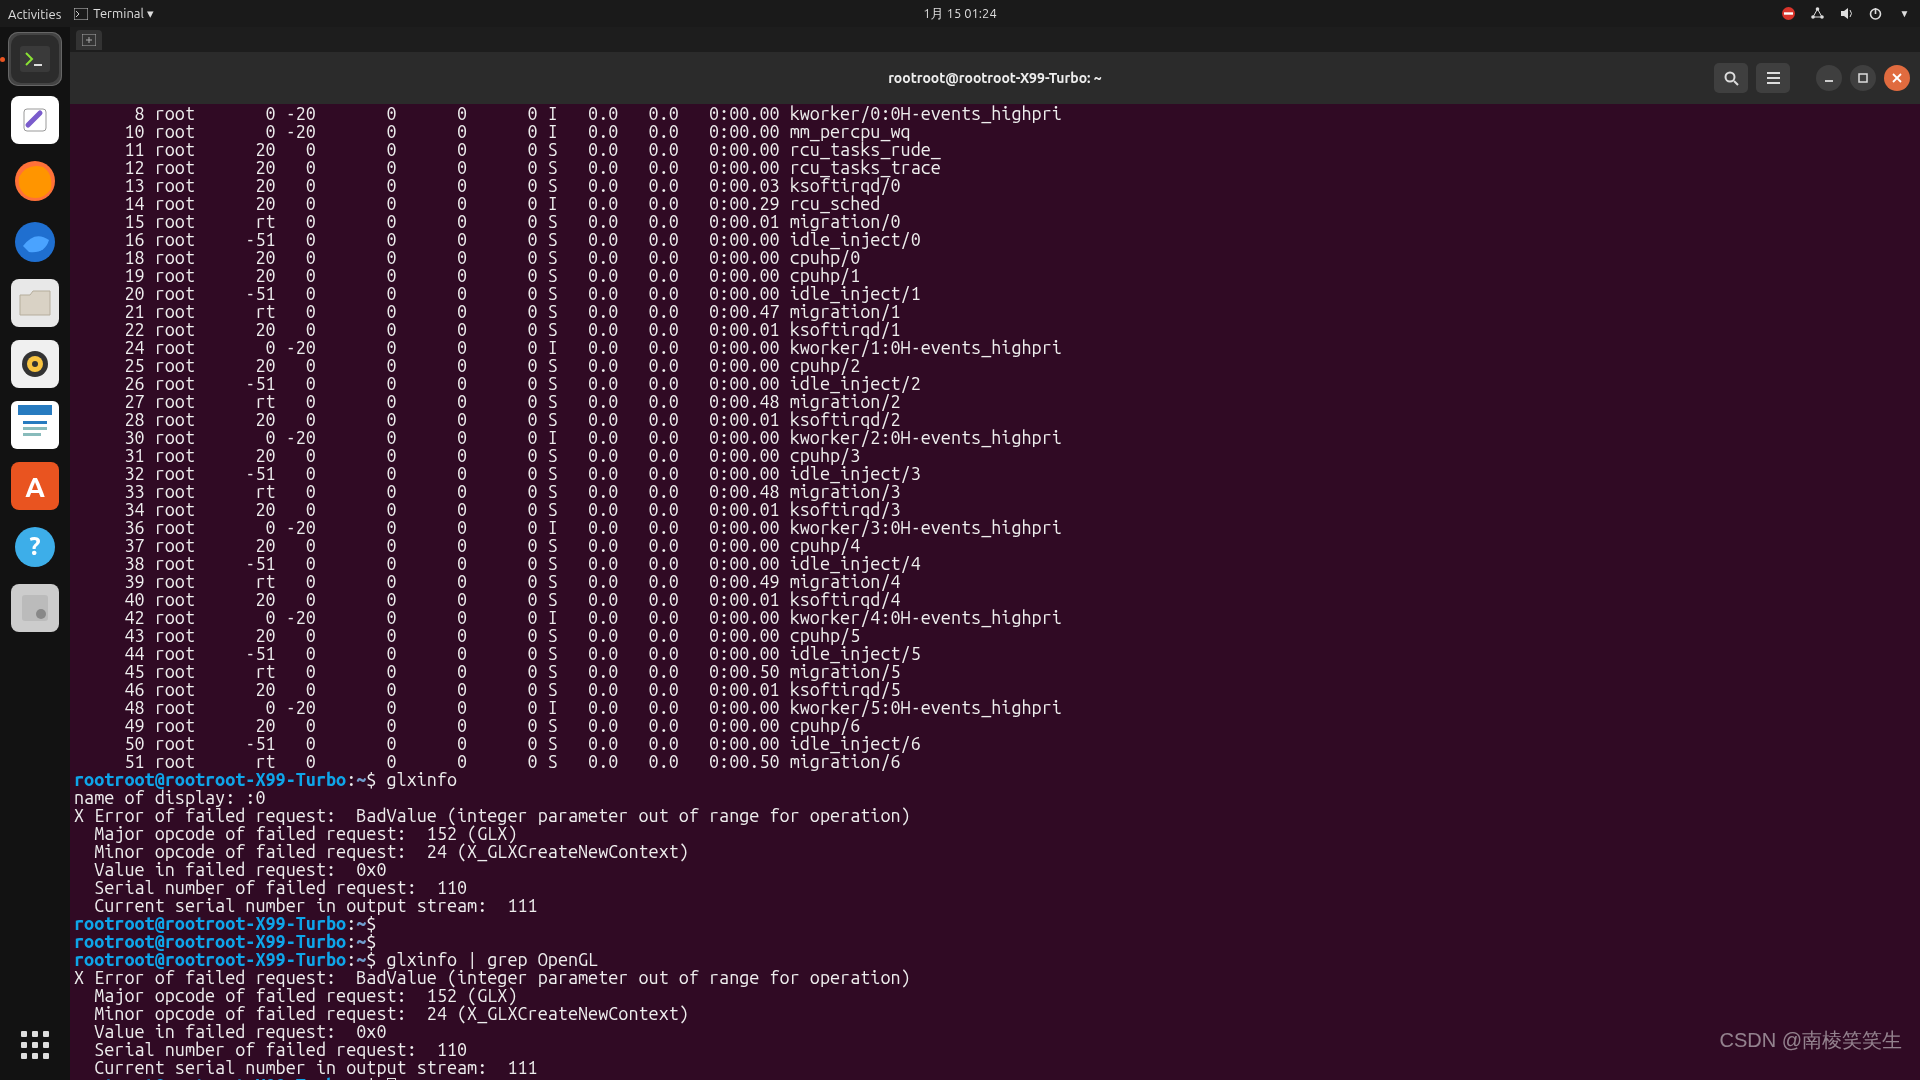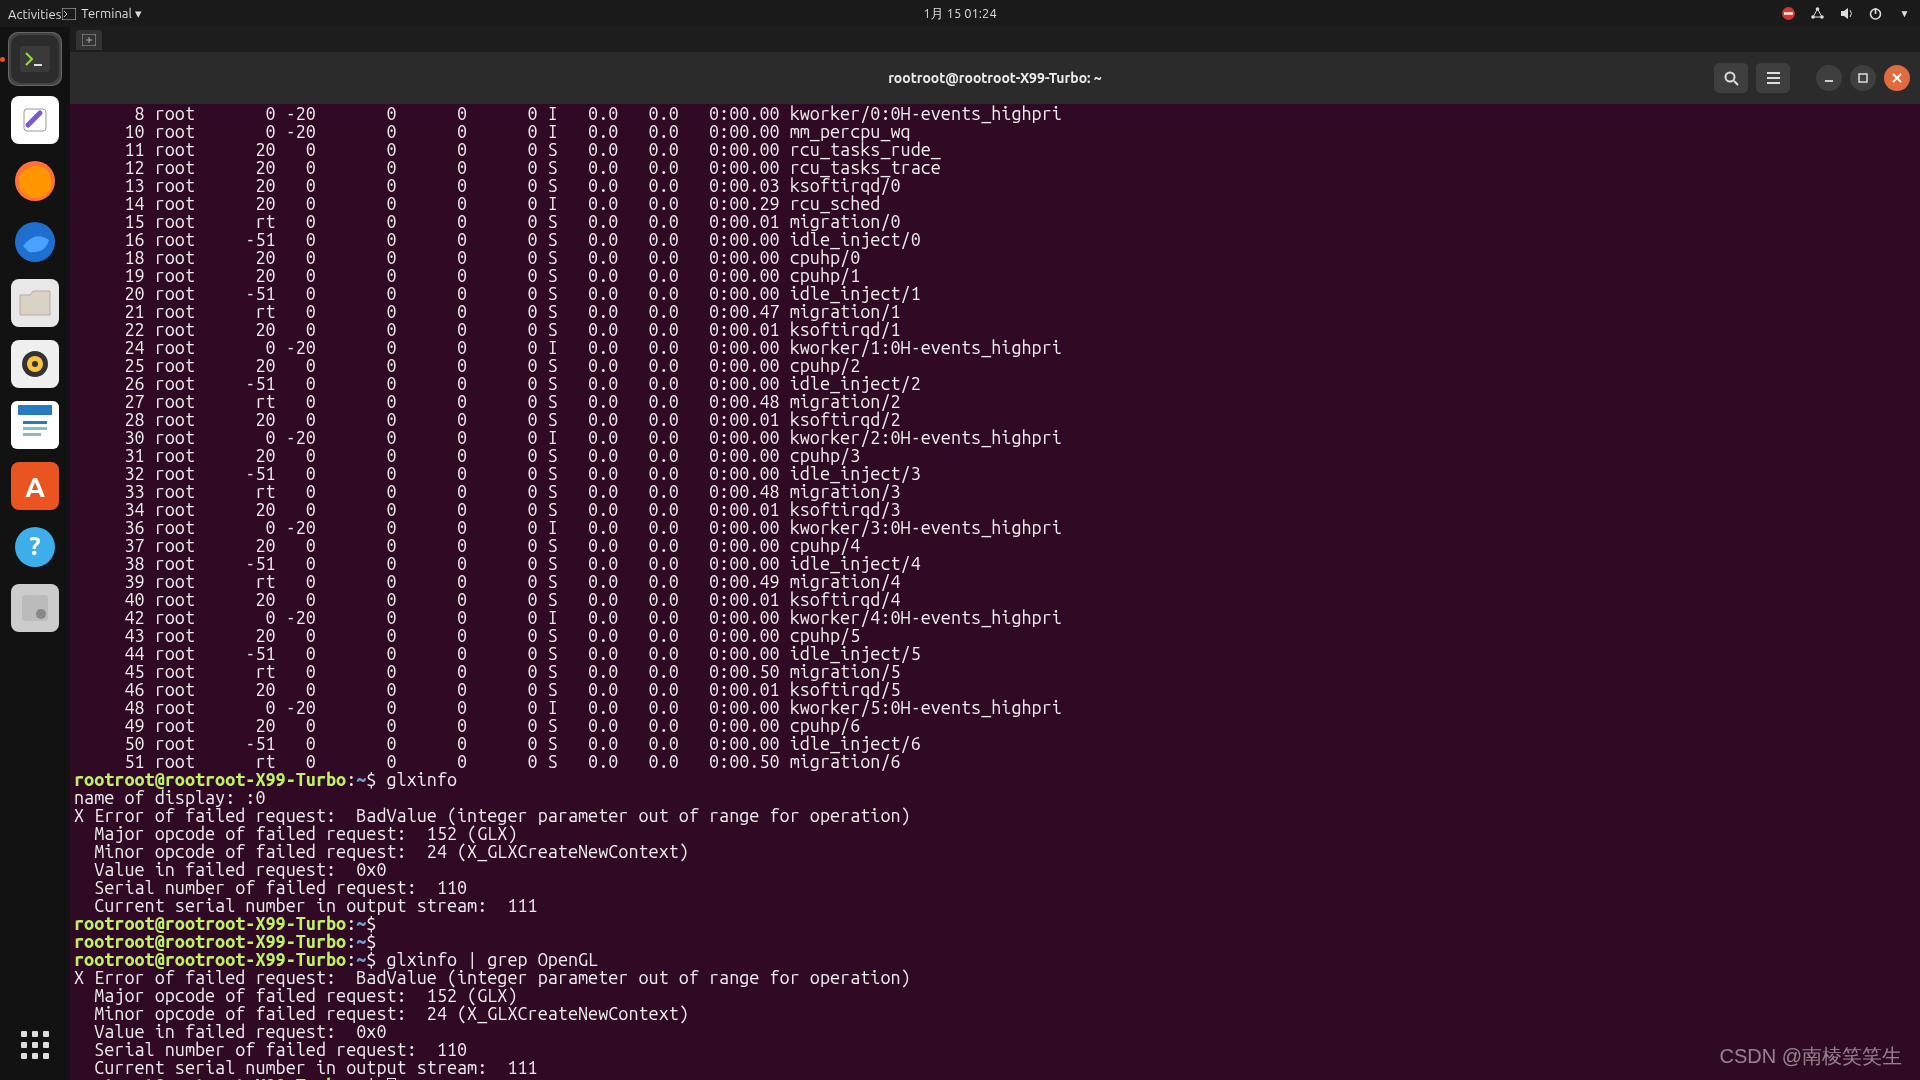--- a/index.html
+++ b/index.html
@@ -1,20 +1,20 @@
 <!DOCTYPE html>
 <html><head>
 <meta charset="utf-8">
 <style>
 * { margin:0; padding:0; box-sizing:border-box; }
 html,body { width:1920px; height:1080px; font-family:"Ubuntu",sans-serif; overflow:hidden; background:#000; }
 body { transform:scale(1); transform-origin:top left; }
 
 .topbar { height:27px; background:#1a1a1a; display:flex; align-items:center; color:#ddd; font-size:13px; padding:0 8px; position:relative; }
-.topbar .left { display:flex; gap:0; align-items:center; }
+.topbar .left { display:flex; gap:12px; align-items:center; }
 .topbar .center { position:absolute; left:50%; transform:translateX(-50%); }
 .topbar .right { margin-left:auto; display:flex; gap:14px; align-items:center; }
 .topbar .app-menu { display:flex; align-items:flex-end; gap:5px; }
 .status-icon { width:15px; height:15px; display:inline-flex; align-items:center; justify-content:center; }
 
 .desktop { display:flex; height:1053px; }
 .dock { width:70px; background:rgba(20,20,20,0.9); display:flex; flex-direction:column; align-items:center; padding-top:5px; gap:7px; }
 .dock .item { width:54px; height:54px; border-radius:10px; display:flex; align-items:center; justify-content:center; position:relative; }
 .dock .item.active { background:#444; box-shadow:inset 0 0 0 1px #666; }
 .dock .item.active::before { content:""; position:absolute; left:-8px; width:5px; height:5px; border-radius:50%; background:#e95420; }
@@ -31,26 +31,26 @@
 
 .titlebar { height:52px; background:#2b2b2b; display:flex; align-items:center; color:#eee; font-size:14px; position:relative; }
 .titlebar .title { position:absolute; left:50%; transform:translateX(-50%); font-weight:600; }
 .titlebar .controls-left { display:flex; align-items:center; padding-left:4px; }
 .titlebar .controls-right { margin-left:auto; display:flex; align-items:center; gap:8px; padding-right:10px; }
 .title-btn { width:34px; height:30px; display:flex; align-items:center; justify-content:center; border-radius:5px; color:#ddd; }
 .title-btn.round { width:26px; height:26px; border-radius:50%; background:#3f3f3f; }
 .title-btn.close { background:#e06b3f; color:#fff; }
 
 .terminal-body { flex:1; background:#300a24; color:#eee; font-family:"Ubuntu Mono","DejaVu Sans Mono",monospace; font-size:18px; line-height:18px; padding:0px 0 0 4px; white-space:pre; overflow:hidden; letter-spacing:0px; }
-.ps1-user { color:#bef264; font-weight:bold; }
+.ps1-user { color:#0ea5e9; font-weight:bold; }
 .ps1-colon { color:#eee; }
 .ps1-path { color:#729fcf; font-weight:bold; }
 .cursor { display:inline-block; width:9px; height:16px; border:1px solid #ddd; transform:translateY(2px); }
 
-.watermark { position:absolute; right:18px; bottom:10px; color:rgba(230,230,230,0.55); font-size:20px; font-family:sans-serif; }
+.watermark { position:absolute; right:18px; bottom:26px; color:rgba(230,230,230,0.55); font-size:20px; font-family:sans-serif; }
 </style>
 </head>
 <body>
 
 <div class="topbar">
   <div class="left">
     <span>Activities</span>
     <span class="app-menu">
       <span class="status-icon">
        <svg width="14" height="12" viewBox="0 0 14 12">

